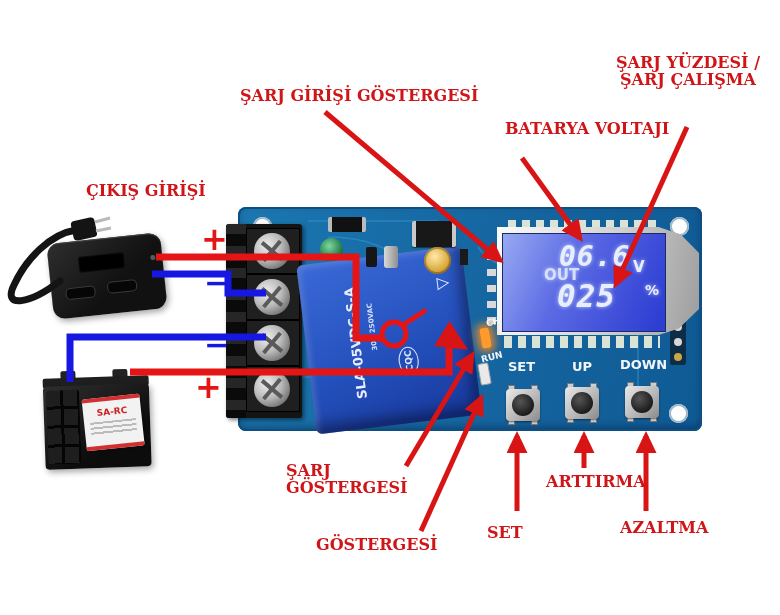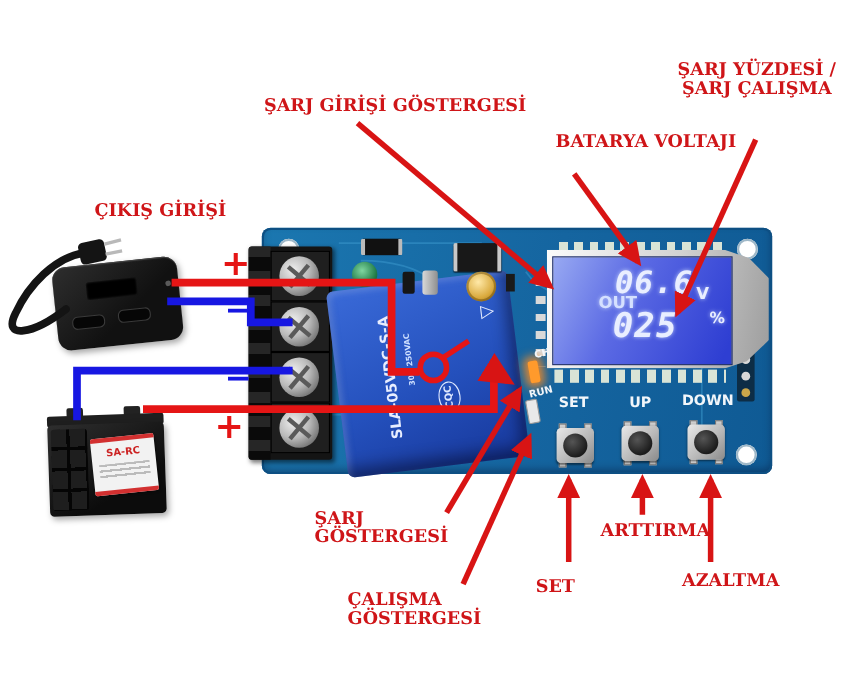--- a/index.html
+++ b/index.html
@@ -245,21 +245,20 @@
   <div class="rlabel" style="left:86px;top:183px;">
     <span>ÇIKIŞ GİRİŞİ</span>
   </div>
   <div class="rlabel" style="left:10px;top:477px;">
   </div>
   <div class="rlabel" style="left:286px;top:463px;">
     <span>ŞARJ</span>
     <span>GÖSTERGESİ</span>
   </div>
   <div class="rlabel" style="left:316px;top:537px;">
-    <span>ÇALIŞMA</span>
     <span>GÖSTERGESİ</span>
   </div>
   <div class="rlabel" style="left:487px;top:525px;">
     <span>SET</span>
   </div>
   <div class="rlabel" style="left:546px;top:474px;">
     <span>ARTTIRMA</span>
   </div>
   <div class="rlabel" style="left:620px;top:520px;">
     <span>AZALTMA</span>

